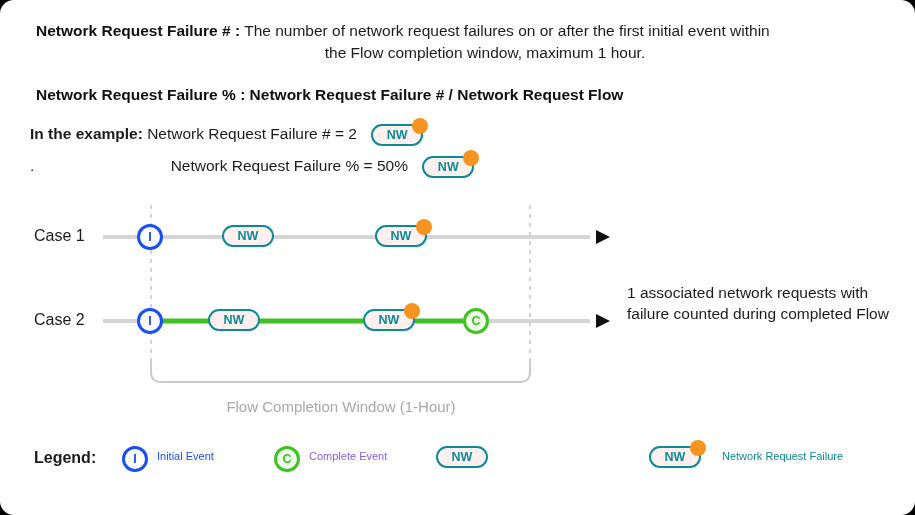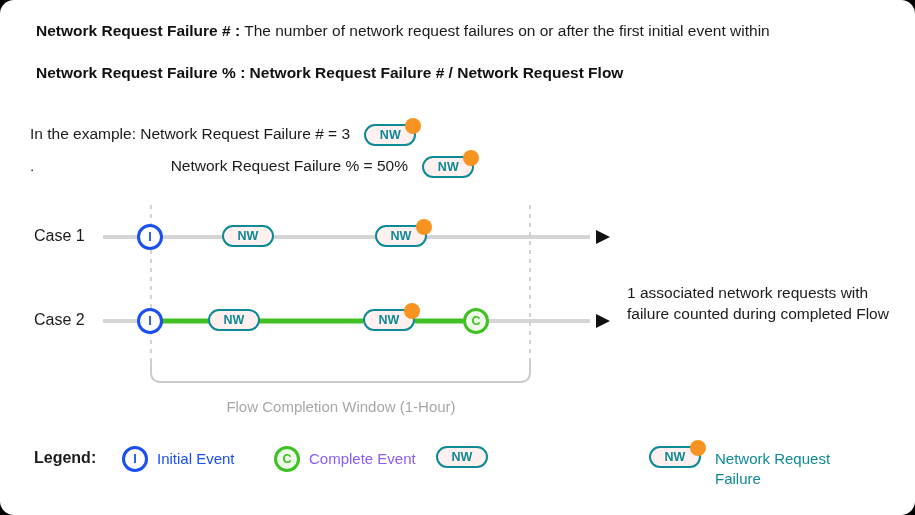--- a/index.html
+++ b/index.html
@@ -62,21 +62,21 @@
     top: 124px;
     width: 560px;
     font-size: 15.5px;
     color: #1b1b1b;
   }
   .ex-line {
     position: relative;
     height: 32px;
     white-space: nowrap;
   }
-  .ex-bold { font-weight: normal; }
+  .ex-bold { font-weight: bold; }
   .ex-dot-lead { display: inline-block; width: 8px; }
   .ex-indent { display: inline-block; width: 124px; }
 
   
   .nw {
     position: relative;
     display: inline-block;
     vertical-align: middle;
     width: 52px;
     height: 22px;
@@ -184,54 +184,55 @@
     font-weight: bold;
     color: #1b1b1b;
   }
   .legend-item {
     position: absolute;
     display: flex;
     align-items: flex-start;
   }
   .legend-item .lg-ico { margin-right: 9px; flex: 0 0 auto; }
   .legend-item .lg-txt {
-    font-size: 15px;
+    font-size: 11px;
     line-height: 1.3;
     padding-top: 3px;
   }
   #legend-initial { left: 88px; top: 3px; }
   #legend-initial .lg-txt { color: #1a4ff0; }
   #legend-complete { left: 240px; top: 3px; }
   #legend-complete .lg-txt { color: #8b5cf6; }
   #legend-request { left: 402px; top: 3px; }
   #legend-request .lg-txt { color: #0e8a96; }
   #legend-failure { left: 615px; top: 3px; }
-  #legend-failure .lg-txt { color: #0e8a96; width: 130px; }
+  #legend-failure .lg-txt { color: #0e8a96; width: 130px; margin-left: 7px; }
   #legend-failure .nw { margin-right: 14px; }
 </style>
 </head>
 <body>
 
 <div class="card">
 
   <div class="def-block">
     <div class="def-row def-row1">
       <span class="def-term">Network Request Failure # :</span>
       <span class="def-desc">The number of network request failures on or after the first initial event within</span>
+      <span class="def-line2 def-desc">the Flow completion window, maximum 1 hour.</span>
     </div>
     <div class="def-row def-row2">
       <span class="def-term">Network Request Failure % :</span>
       <span class="def-term">Network Request Failure # / Network Request Flow</span>
     </div>
   </div>
 
   <div class="example">
     <div class="ex-line">
       <span class="ex-bold">In the example:</span>
-      <span>Network Request Failure # = 3</span>
+      <span>Network Request Failure # = 2</span>
       <span class="nw nw-inline">
         <span>NW</span>
         <span class="dot"></span>
       </span>
     </div>
     <div class="ex-line">
       <span class="ex-dot-lead">.</span>
       <span class="ex-indent"></span>
       <span>Network Request Failure % = 50%</span>
       <span class="nw nw-inline">

